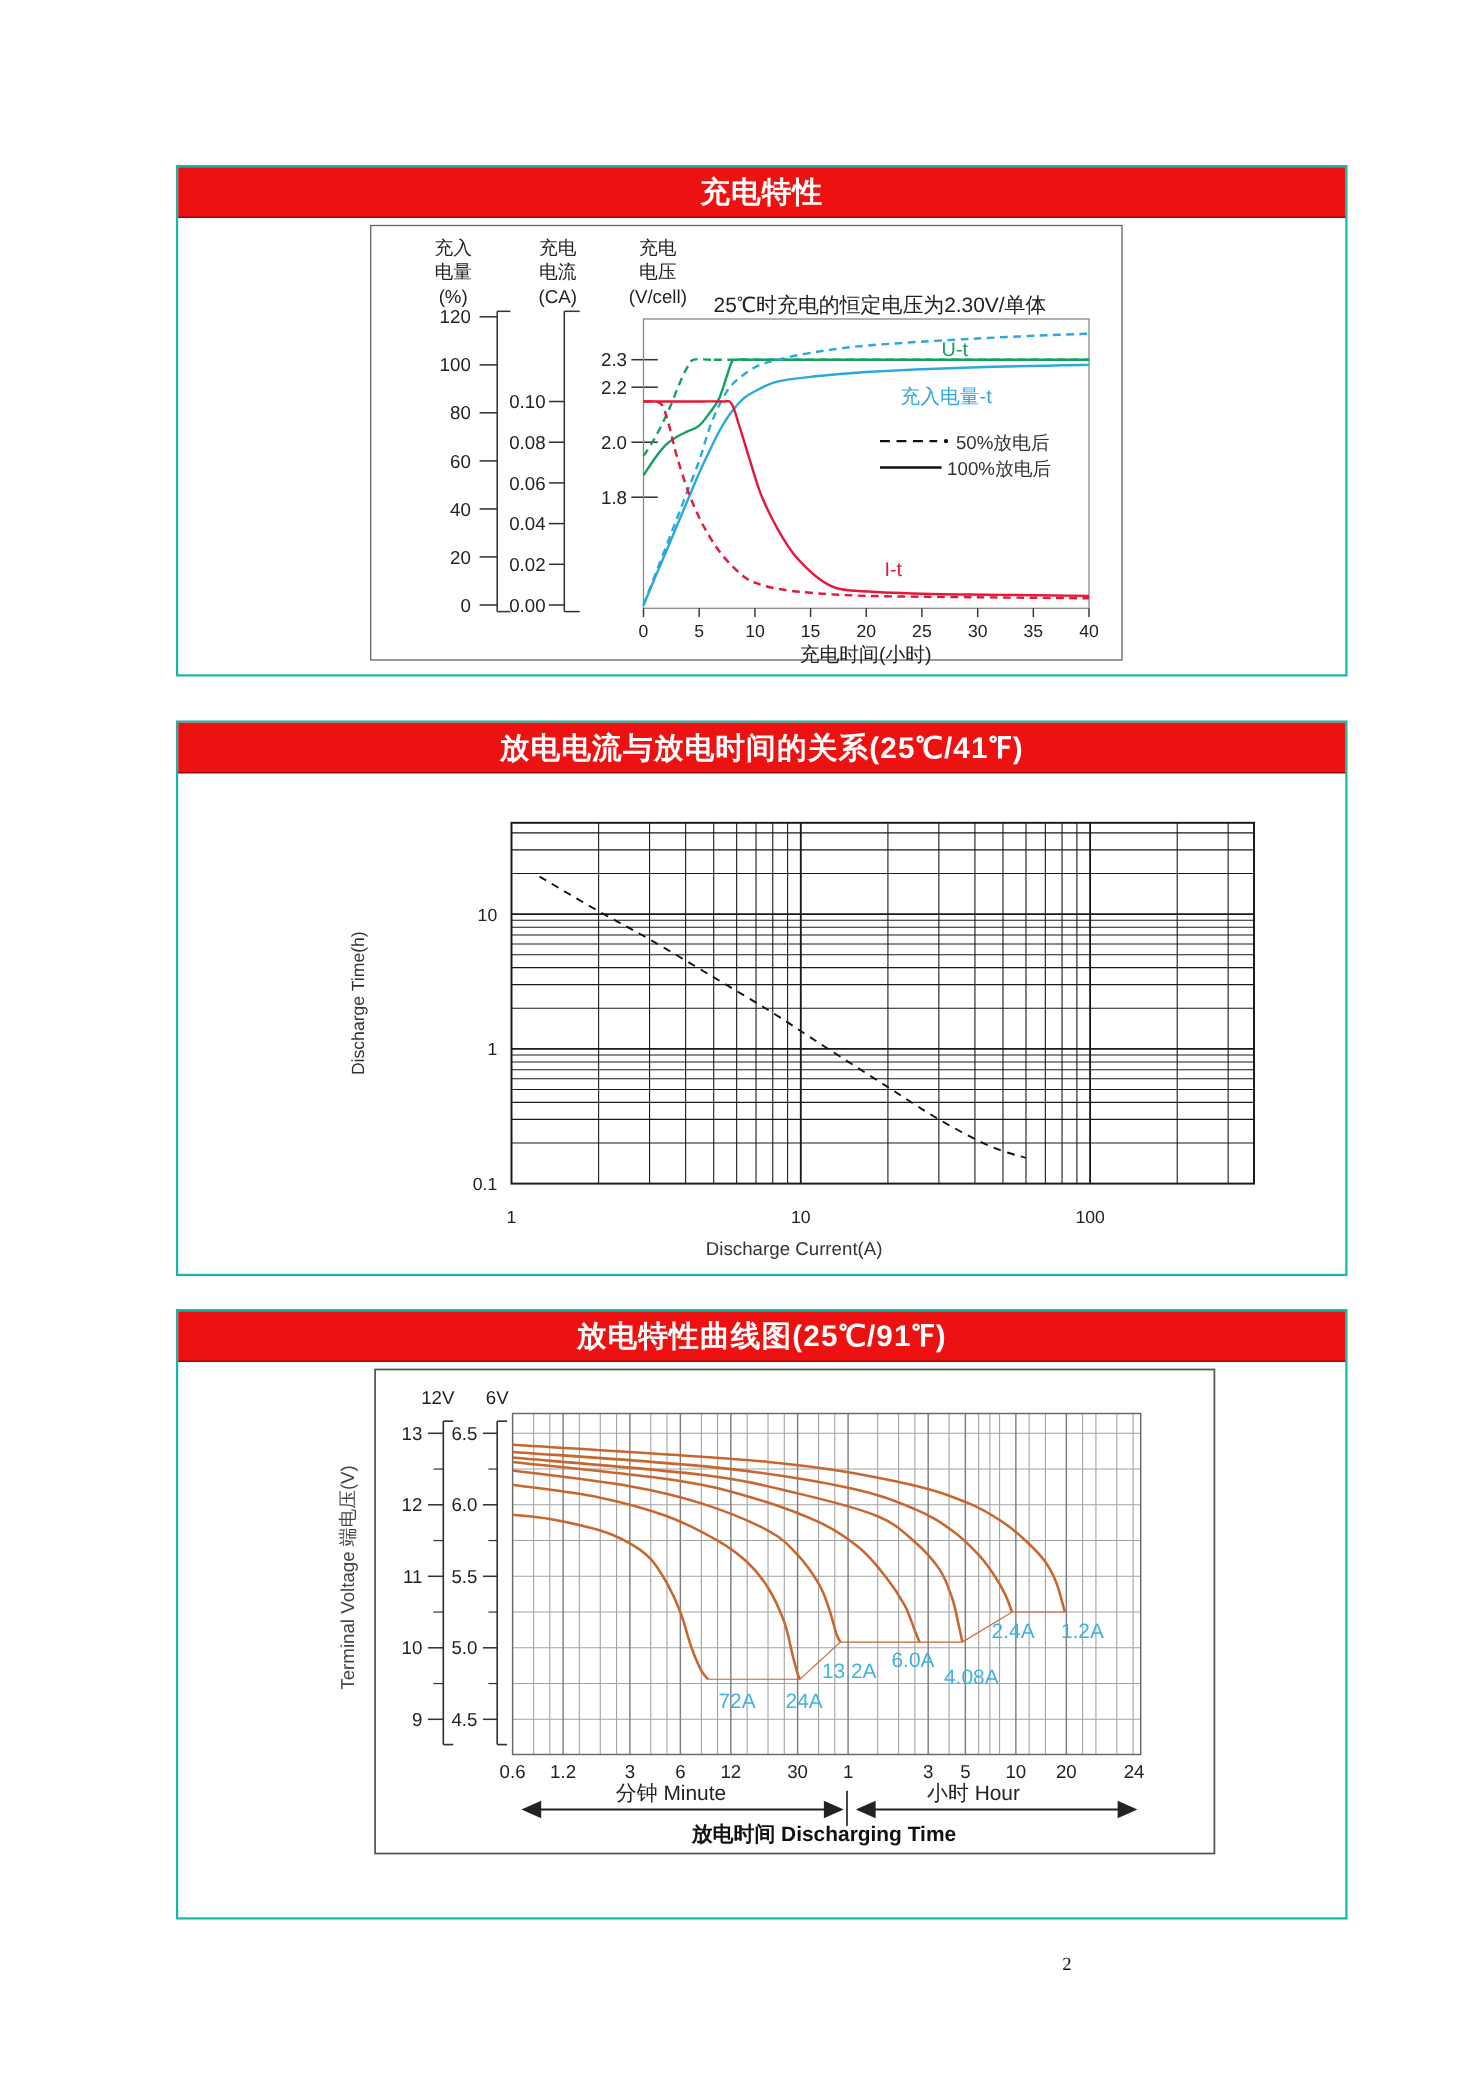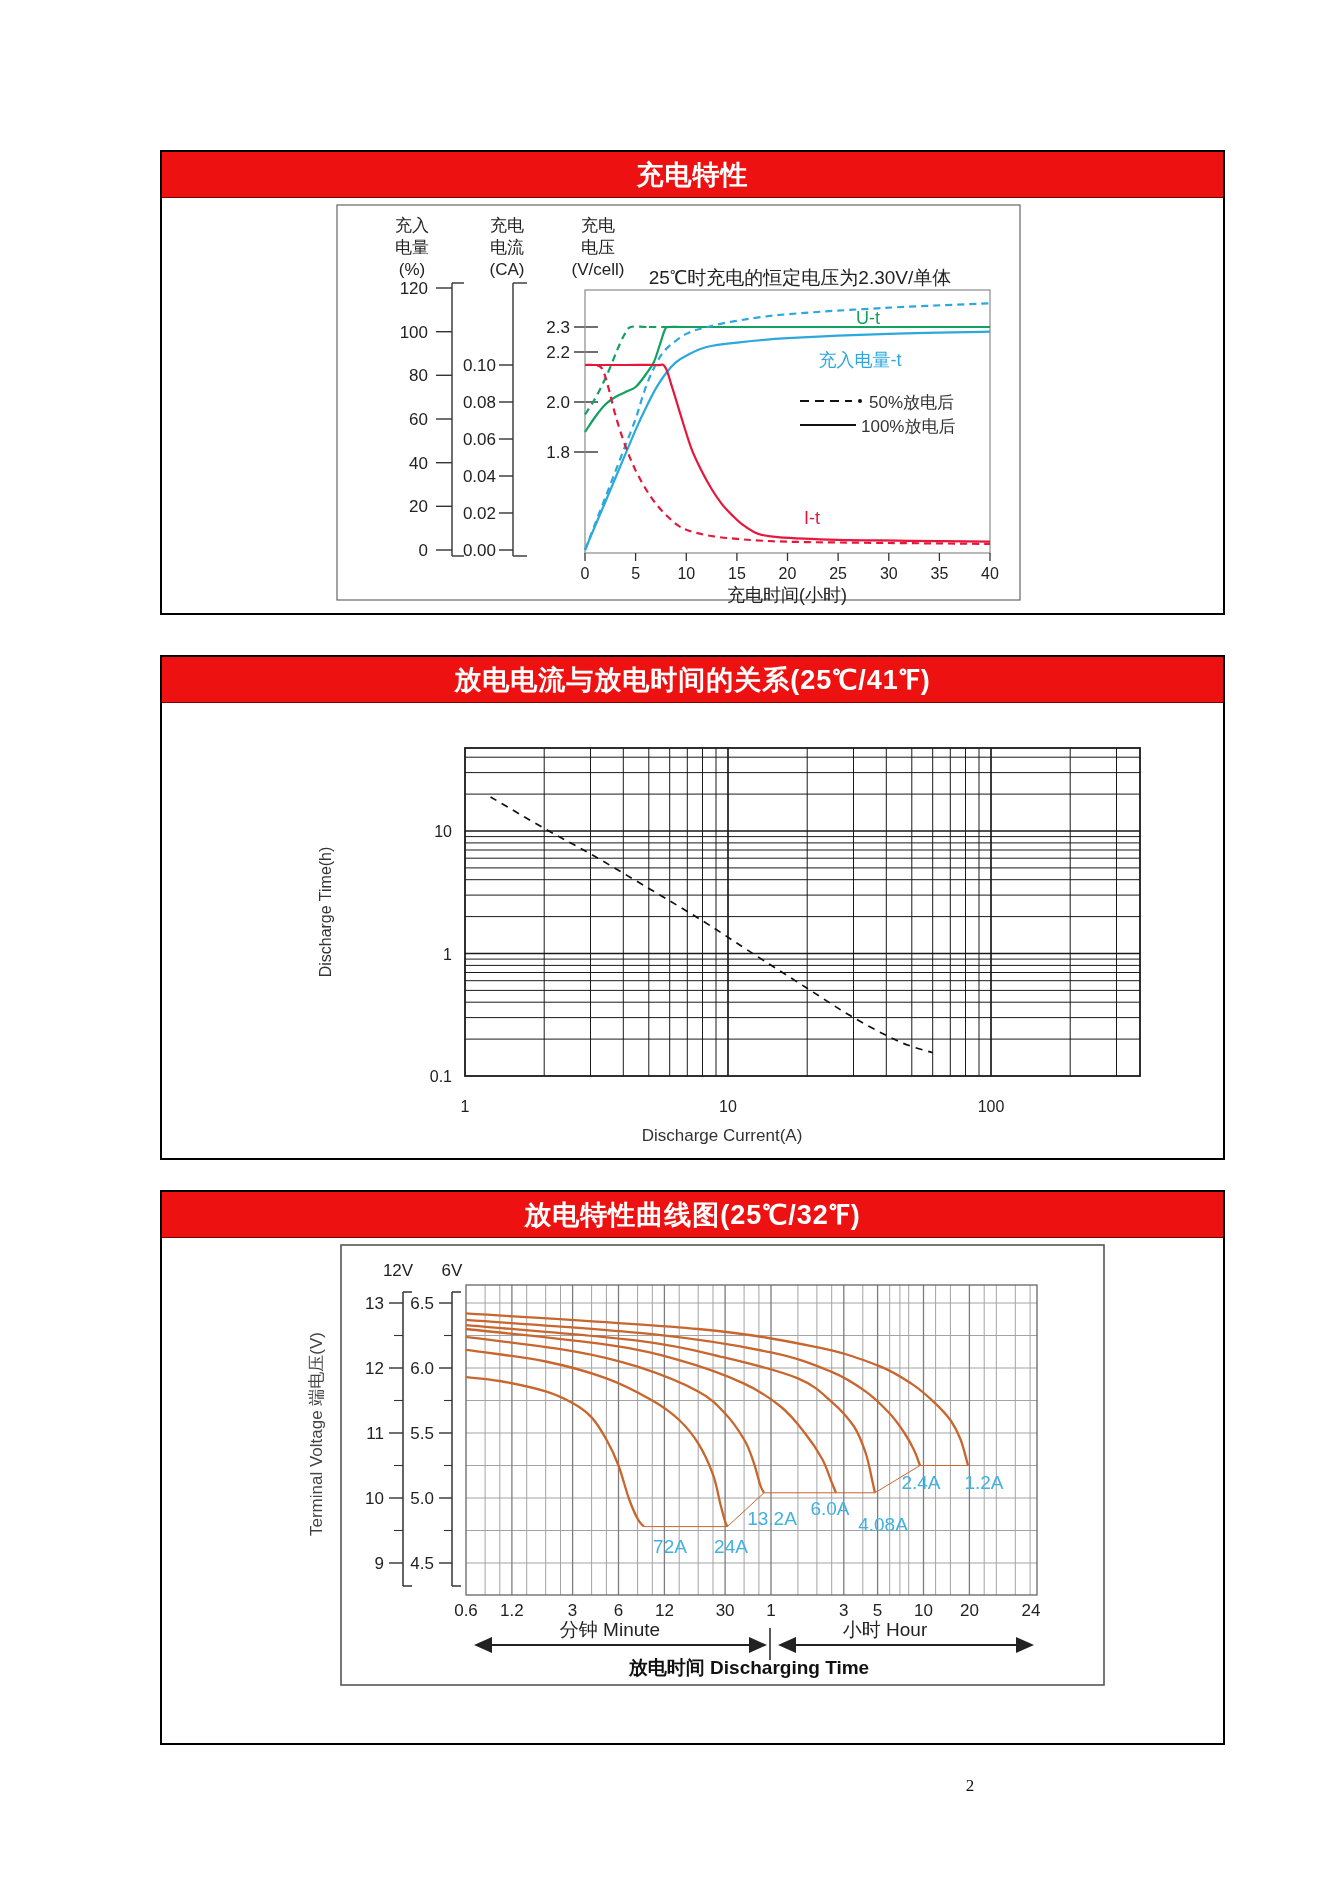--- a/index.html
+++ b/index.html
@@ -1,18 +1,18 @@
 <!DOCTYPE html>
 <html><head>
 <meta charset="utf-8">
 <style>
   html,body{margin:0;padding:0;background:#fff;}
   .page{position:relative;width:1340px;height:1895px;background:#ffffff;
         font-family:"Liberation Sans",sans-serif;overflow:hidden;}
-  .panel{position:absolute;left:160px;width:1065px;border:2px solid #000000;
+  .panel{position:absolute;left:160px;width:1065px;border:2px solid #14b8a6;
          background:#fff;box-sizing:border-box;}
   #panel-charge{top:150px;height:465px;}
   #panel-discharge-time{top:655px;height:505px;}
   #panel-discharge-curves{top:1190px;height:555px;}
   .panel-header{height:45px;background:#ee1111;display:flex;align-items:center;
         justify-content:center;border-bottom:1px solid #7a0000;}
   .panel-header span{color:#ffffff;font-size:27px;font-weight:bold;letter-spacing:1px;}
   #chart-layer{position:absolute;left:0;top:0;width:1340px;height:1895px;pointer-events:none;}
   #chart-layer text{font-family:"Liberation Sans",sans-serif;}
   .page-number{position:absolute;left:960px;top:1776px;width:20px;text-align:center;
@@ -30,21 +30,21 @@
   </section>
 
   <section class="panel" id="panel-discharge-time">
     <div class="panel-header">
       <span>放电电流与放电时间的关系(25℃/41℉)</span>
     </div>
   </section>
 
   <section class="panel" id="panel-discharge-curves">
     <div class="panel-header">
-      <span>放电特性曲线图(25℃/32℉)</span>
+      <span>放电特性曲线图(25℃/91℉)</span>
     </div>
   </section>
 
   <svg id="chart-layer" viewBox="0 0 1340 1895" width="1340" height="1895">
       <rect x="337" y="205" width="683" height="395" fill="none" stroke="#666" stroke-width="1.2"></rect>
       <line x1="452" y1="283" x2="452" y2="556" stroke="#333" stroke-width="1.4"></line>
       <line x1="452" y1="283" x2="464" y2="283" stroke="#333" stroke-width="1.4"></line>
       <line x1="452" y1="556" x2="464" y2="556" stroke="#333" stroke-width="1.4"></line>
       <line x1="436" y1="288" x2="452" y2="288" stroke="#333" stroke-width="1.4"></line>
       <text x="428" y="294" font-size="17" text-anchor="end" fill="#222">120</text>

